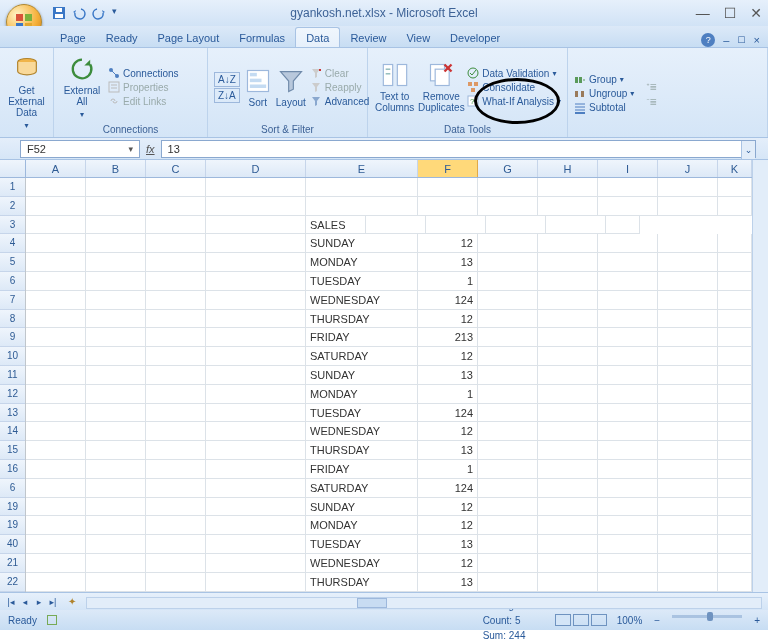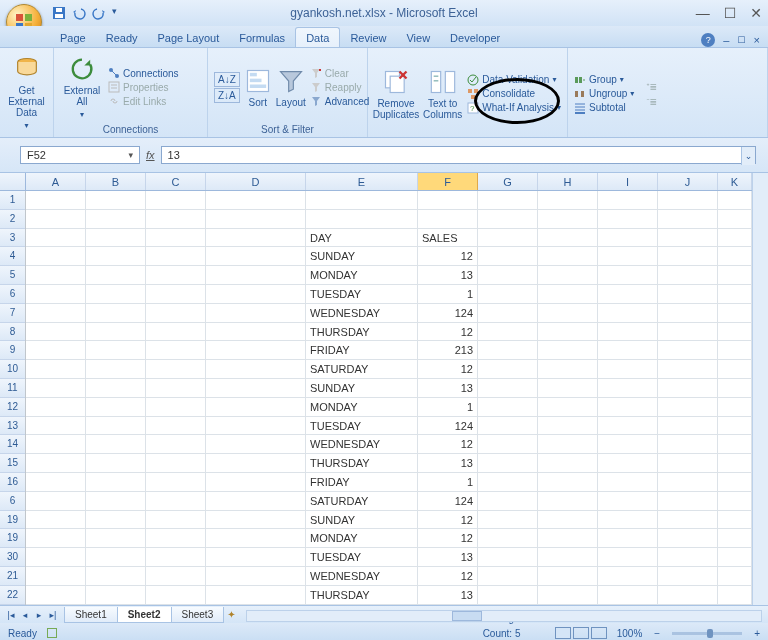--- a/index.html
+++ b/index.html
@@ -18,21 +18,21 @@
   .ribbon { height: 90px; background: linear-gradient(#e6f0fb, #d4e5f7); border-bottom: 1px solid #a8c3e4; display: flex; position: relative; }
   .group { border-right: 1px solid #bdd3ec; padding: 4px 6px 2px; display: flex; flex-direction: column; justify-content: space-between; position: relative; }
   .group-label { font-size: 10px; color: #3d6296; text-align: center; padding-top: 2px; }
   .group-body { flex: 1; display: flex; gap: 4px; align-items: center; }
   .btn-lg { width: 44px; display: flex; flex-direction: column; align-items: center; gap: 2px; font-size: 10px; color: #2a5a9a; text-align: center; line-height: 11px; cursor: pointer; }
   .btn-lg .icon-box { width: 28px; height: 28px; display: flex; align-items: center; justify-content: center; color: #3d6296; }
   .small-stack { display: flex; flex-direction: column; gap: 2px; }
   .small-btn { font-size: 10px; color: #2a5a9a; display: flex; align-items: center; gap: 3px; cursor: pointer; white-space: nowrap; }
   .small-btn .mini-icon { width: 12px; height: 12px; }
   .callout { position: absolute; border: 3px solid #000; border-radius: 50%; width: 86px; height: 46px; top: 30px; left: 474px; pointer-events: none; }
-  .namebox-bar { height: 35px; background: linear-gradient(#e4eefa, #d6e6f7); display: flex; align-items: center; border-bottom: 1px solid #a8c3e4; font-size: 11px; }
+  .namebox-bar { height: 22px; background: linear-gradient(#e4eefa, #d6e6f7); display: flex; align-items: center; border-bottom: 1px solid #a8c3e4; font-size: 11px; }
   .namebox { width: 120px; height: 18px; margin-left: 20px; background: #fff; border: 1px solid #8aa8cf; padding: 1px 6px; display: flex; align-items: center; justify-content: space-between; }
   .fxlabel { margin: 0 6px; font-style: italic; color: #555; text-decoration: underline; }
   .formulabar { flex: 1; height: 18px; background: #fff; border: 1px solid #8aa8cf; padding: 1px 6px; margin-right: 12px; display: flex; align-items: center; position: relative; }
   .expand { position: absolute; right: 0; top: 0; width: 14px; height: 18px; background: #e2edf9; border-left: 1px solid #a8c3e4; color: #2a5a9a; display: flex; align-items: center; justify-content: center; font-size: 9px; }
   .sheet { display: flex; height: 432px; position: relative; }
   .rowhead-col { width: 26px; border-right: 1px solid #c0c6cc; }
   .corner { height: 18px; background: linear-gradient(#eff5fc, #dde9f7); border-bottom: 1px solid #9db8dc; border-right: 1px solid #9db8dc; }
   .colhead-row { height: 18px; display: flex; background: linear-gradient(#eff5fc, #dde9f7); border-bottom: 1px solid #9db8dc; }
   .colhead { border-right: 1px solid #c6d5ea; text-align: center; font-size: 11px; color: #2e5b94; line-height: 18px; }
   .colhead.sel { background: #ffd97a; border-color: #e0a94a; }
@@ -47,21 +47,21 @@
   .wJ { width: 60px; } .wK { width: 34px; }
   .sheet-tabs { height: 18px; background: linear-gradient(#e6f0fb, #d4e5f7); display: flex; align-items: center; font-size: 10px; border-top: 1px solid #a8c3e4; }
   .tabnav { display: flex; gap: 0; margin: 0 4px; }
   .tabnav span { width: 14px; text-align: center; color: #2a5a9a; cursor: pointer; font-size: 9px; }
   .stab { padding: 2px 10px; background: linear-gradient(#f7fbff, #e1ecf9); border: 1px solid #a8c3e4; border-top: none; margin-right: -1px; cursor: pointer; }
   .stab.active { background: #fff; font-weight: bold; }
   .hscroll { flex: 1; height: 12px; margin: 2px 6px 0 10px; background: #e2edf9; border: 1px solid #bcd1ea; position: relative; }
   .hscroll-thumb { position: absolute; left: 40%; width: 30px; height: 10px; background: #c8dcf2; border: 1px solid #9db8dc; }
   .statusbar { height: 20px; background: linear-gradient(#dce9f8, #c7ddf3); display: flex; align-items: center; font-size: 10px; color: #2a5a9a; padding: 0 8px; justify-content: space-between; }
   .status-mid { display: flex; gap: 4px; flex-direction: column; }
-  .zoom { display: flex; align-items: center; gap: 12px; }
+  .zoom { display: flex; align-items: flex-start; gap: 12px; }
   .zoom-track { width: 70px; height: 3px; background: #aac3e1; position: relative; }
   .zoom-thumb { position: absolute; left: 50%; top: -3px; width: 6px; height: 9px; background: #6f93c0; border-radius: 2px; }
   .vscroll { width: 16px; background: #e2edf9; border-left: 1px solid #bcd1ea; }
   .darrow::after { content: "▾"; font-size: 8px; margin-left: 1px; }
   svg { display: block; }
 </style>
 </head>
 <body>
 
 <div class="titlebar">
@@ -236,41 +236,41 @@
       </div>
     </div>
     <div class="group-label">Sort &amp; Filter</div>
   </div>
 
   <div class="group" style="width:200px">
     <div class="group-body">
       <div class="btn-lg">
         <div class="icon-box">
             <svg viewBox="0 0 24 24">
+              <rect x="2" y="3" width="8" height="18" fill="#fff" stroke="#9db8dc"></rect>
+              <rect x="14" y="3" width="8" height="18" fill="#fff" stroke="#9db8dc"></rect>
+              <line x1="4" y1="7" x2="8" y2="7" stroke="#7aa"></line>
+              <line x1="4" y1="11" x2="8" y2="11" stroke="#7aa"></line>
+            </svg>
+          </div>
+        <span style="white-space:pre-line">Text to
+Columns</span>
+      </div>
+      <div class="btn-lg">
+        <div class="icon-box">
+            <svg viewBox="0 0 24 24">
               <rect x="3" y="3" width="12" height="14" fill="#fff" stroke="#9db8dc"></rect>
               <rect x="7" y="7" width="12" height="14" fill="#fff" stroke="#9db8dc"></rect>
               <line x1="15" y1="3" x2="21" y2="9" stroke="#c33" stroke-width="2"></line>
               <line x1="21" y1="3" x2="15" y2="9" stroke="#c33" stroke-width="2"></line>
             </svg>
           </div>
         <span style="white-space:pre-line">Remove
 Duplicates</span>
       </div>
-      <div class="btn-lg">
-        <div class="icon-box">
-            <svg viewBox="0 0 24 24">
-              <rect x="2" y="3" width="8" height="18" fill="#fff" stroke="#9db8dc"></rect>
-              <rect x="14" y="3" width="8" height="18" fill="#fff" stroke="#9db8dc"></rect>
-              <line x1="4" y1="7" x2="8" y2="7" stroke="#7aa"></line>
-              <line x1="4" y1="11" x2="8" y2="11" stroke="#7aa"></line>
-            </svg>
-          </div>
-        <span style="white-space:pre-line">Text to
-Columns</span>
-      </div>
       <div class="small-stack">
         <div class="small-btn">
             <span class="mini-icon">
               <svg viewBox="0 0 12 12">
                 <circle cx="6" cy="6" r="5" fill="none" stroke="#3c8c3c"></circle>
                 <path d="M3 6 l2 2 l4 -5" fill="none" stroke="#3c8c3c"></path>
               </svg>
             </span>
             <span>Data Validation</span>
             <span style="font-size:8px">▾</span>
@@ -290,20 +290,21 @@
               <svg viewBox="0 0 12 12">
                 <rect x="1" y="1" width="10" height="10" fill="#fff" stroke="#9db8dc"></rect>
                 <text x="3" y="9" font-size="8" fill="#3c8c3c">?</text>
               </svg>
             </span>
             <span>What-If Analysis</span>
             <span style="font-size:8px">▾</span>
           </div>
       </div>
     </div>
+    <div class="group-label">Data Tools</div>
   </div>
 
   <div class="group" style="flex:1">
     <div class="group-body">
       <div class="small-stack">
         <div class="small-btn">
             <span class="mini-icon">
               <svg viewBox="0 0 12 12">
                 <rect x="1" y="3" width="3" height="6" fill="#5a9a5a"></rect>
                 <rect x="5" y="3" width="3" height="6" fill="#5a9a5a"></rect>
@@ -389,21 +390,21 @@
           <div class="rowhead">10</div>
           <div class="rowhead">11</div>
           <div class="rowhead">12</div>
           <div class="rowhead">13</div>
           <div class="rowhead">14</div>
           <div class="rowhead">15</div>
           <div class="rowhead">16</div>
           <div class="rowhead">6</div>
           <div class="rowhead">19</div>
           <div class="rowhead">19</div>
-          <div class="rowhead">30</div>
+          <div class="rowhead">40</div>
           <div class="rowhead">21</div>
           <div class="rowhead">22</div>
         </div>
       <div class="cells" id="cells">
           <div class="row">
             <div class="cell wA"></div>
             <div class="cell wB"></div>
             <div class="cell wC"></div>
             <div class="cell wD"></div>
             <div class="cell wE"></div>
@@ -425,21 +426,20 @@
             <div class="cell wH"></div>
             <div class="cell wI"></div>
             <div class="cell wJ"></div>
             <div class="cell wK"></div>
           </div>
           <div class="row">
             <div class="cell wA"></div>
             <div class="cell wB"></div>
             <div class="cell wC"></div>
             <div class="cell wD"></div>
-            <div class="cell wE">DAY</div>
             <div class="cell wF">SALES</div>
             <div class="cell wG"></div>
             <div class="cell wH"></div>
             <div class="cell wI"></div>
             <div class="cell wJ"></div>
             <div class="cell wK"></div>
           </div>
           <div class="row">
             <div class="cell wA"></div>
             <div class="cell wB"></div>
@@ -693,25 +693,20 @@
   <div class="vscroll"></div>
 </div>
 
 <div class="sheet-tabs">
   <div class="tabnav">
     <span>|◂</span>
     <span>◂</span>
     <span>▸</span>
     <span>▸|</span>
   </div>
-  <div id="sheettabs" style="display:flex">
-      <div class="stab">Sheet1</div>
-      <div class="stab active">Sheet2</div>
-      <div class="stab">Sheet3</div>
-    </div>
   <span style="margin-left:4px;color:#b0832c">✦</span>
   <div class="hscroll">
       <div class="hscroll-thumb"></div>
     </div>
 </div>
 
 <div class="statusbar">
   <span>Ready</span>
   <span style="margin-left:10px;width:10px;height:10px;border:1px solid #7a5;display:inline-block"></span>
   <div style="flex:1"></div>

